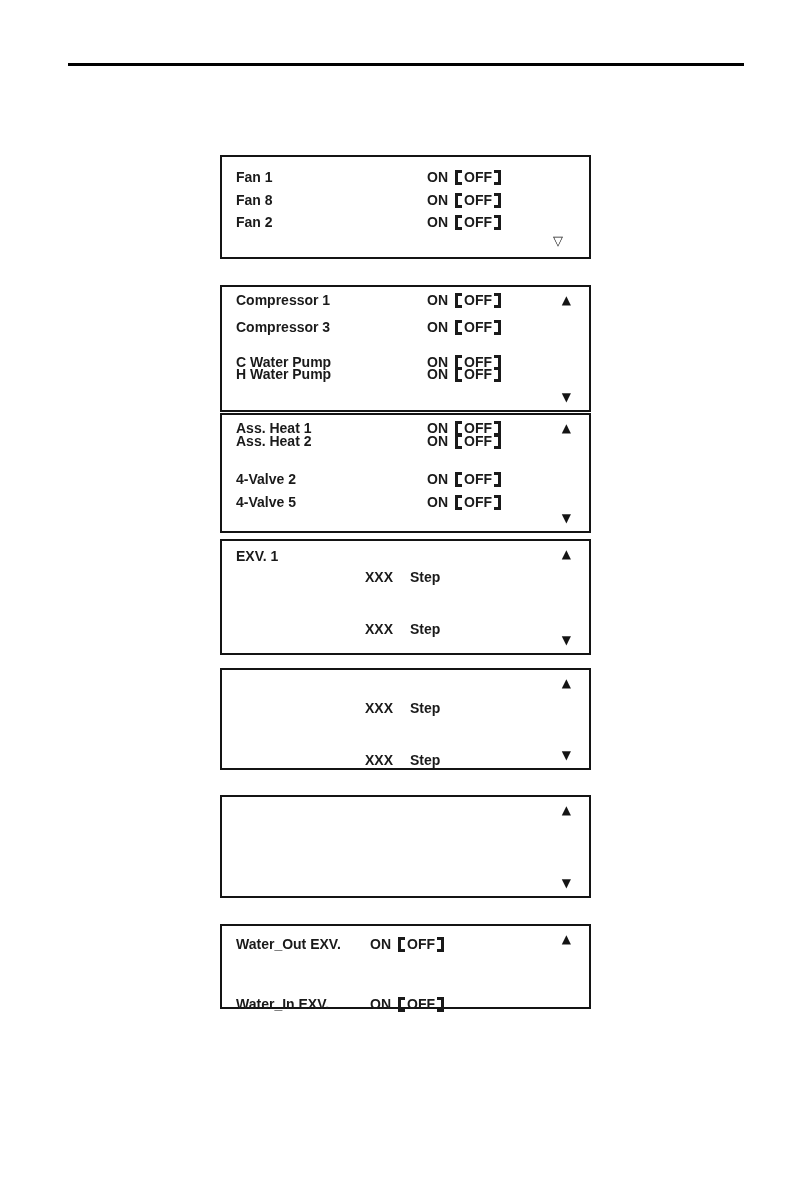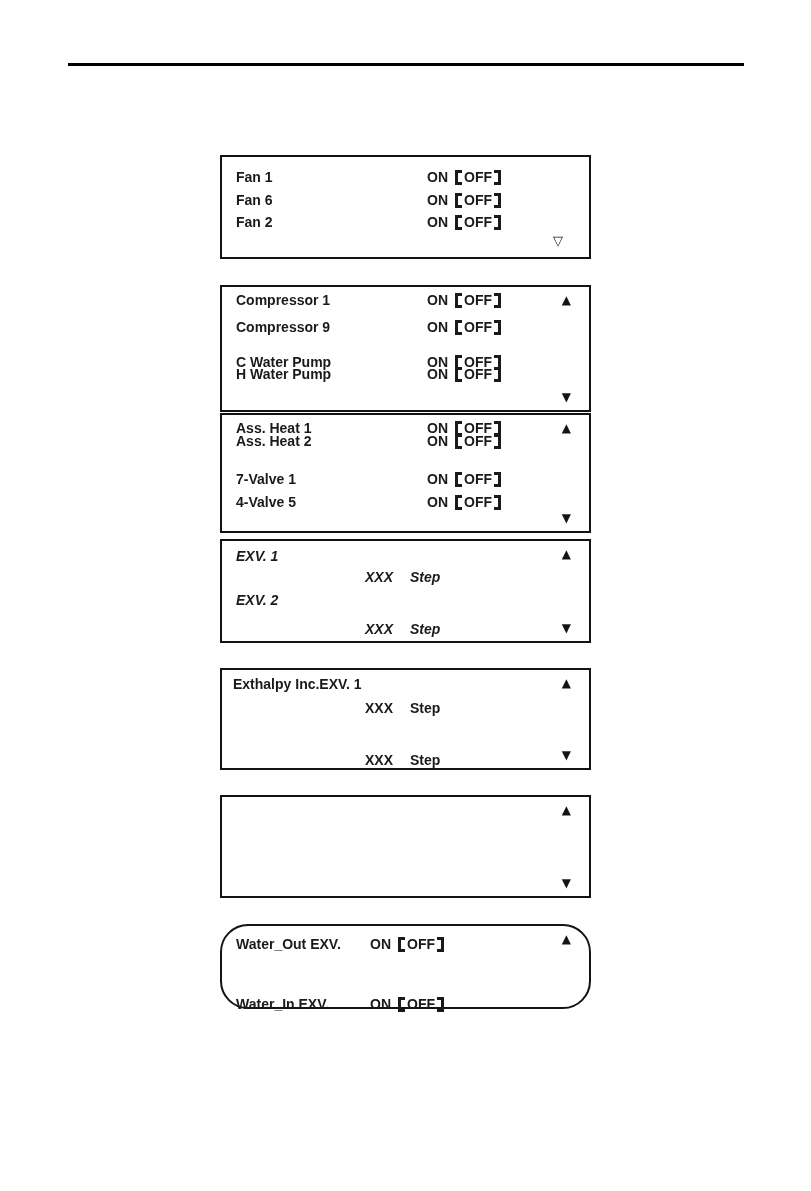--- a/index.html
+++ b/index.html
@@ -10,24 +10,24 @@
   .rule{
     position:absolute;left:68px;top:63px;width:676px;height:3px;background:#000;
   }
   .panel{
     position:absolute;left:220px;width:371px;background:#fff;
     border:2px solid #141414;box-sizing:border-box;
   }
   .p1{top:155px;height:104px;}
   .p2{top:285px;height:127px;text-align:center;}
   .p3{top:413px;height:120px;}
-  .p4{top:539px;height:104px;font-style:italic;}
+  .p4{top:539px;height:116px;}
   .p5{top:668px;height:102px;}
   .p6{top:795px;height:103px;}
-  .p7{top:924px;height:85px;border-radius:28px;}
+  .p7{top:924px;height:85px;}
   .row{
     position:absolute;left:0;right:0;height:20px;line-height:20px;
     font-size:14px;font-weight:bold;white-space:nowrap;color:#1a1a1a;
   }
   .lbl{position:absolute;left:14px;top:0;}
   .p5 .lbl{left:11px;}
   .val{position:absolute;left:205px;top:0;display:flex;align-items:center;height:20px;}
   .p7 .val{left:148px;}
   .qty{position:absolute;left:143px;top:0;}
   .unit{position:absolute;left:188px;top:0;}
@@ -51,21 +51,21 @@
   <div class="row" style="top:10px">
     <span class="lbl">Fan 1</span>
     <span class="val">
         <span>ON</span>
         <span class="brk o"></span>
         <span>OFF</span>
         <span class="brk c"></span>
       </span>
   </div>
   <div class="row" style="top:33px">
-    <span class="lbl">Fan 6</span>
+    <span class="lbl">Fan 8</span>
     <span class="val">
         <span>ON</span>
         <span class="brk o"></span>
         <span>OFF</span>
         <span class="brk c"></span>
       </span>
   </div>
   <div class="row" style="top:55px">
     <span class="lbl">Fan 2</span>
     <span class="val">
@@ -82,21 +82,21 @@
   <div class="row" style="top:3px">
     <span class="lbl">Compressor 1</span>
     <span class="val">
         <span>ON</span>
         <span class="brk o"></span>
         <span>OFF</span>
         <span class="brk c"></span>
       </span>
   </div>
   <div class="row" style="top:30px">
-    <span class="lbl">Compressor 9</span>
+    <span class="lbl">Compressor 3</span>
     <span class="val">
         <span>ON</span>
         <span class="brk o"></span>
         <span>OFF</span>
         <span class="brk c"></span>
       </span>
   </div>
   <div class="row" style="top:65px">
     <span class="lbl">C Water Pump</span>
     <span class="val">
@@ -132,21 +132,21 @@
   <div class="row" style="top:16px">
     <span class="lbl">Ass. Heat 2</span>
     <span class="val">
         <span>ON</span>
         <span class="brk o"></span>
         <span>OFF</span>
         <span class="brk c"></span>
       </span>
   </div>
   <div class="row" style="top:54px">
-    <span class="lbl">7-Valve 1</span>
+    <span class="lbl">4-Valve 2</span>
     <span class="val">
         <span>ON</span>
         <span class="brk o"></span>
         <span>OFF</span>
         <span class="brk c"></span>
       </span>
   </div>
   <div class="row" style="top:77px">
     <span class="lbl">4-Valve 5</span>
     <span class="val">
@@ -161,35 +161,29 @@
 </div>
 
 <div class="panel p4">
   <div class="row" style="top:5px">
     <span class="lbl">EXV. 1</span>
   </div>
   <div class="row" style="top:26px">
     <span class="qty">XXX</span>
     <span class="unit">Step</span>
   </div>
-  <div class="row" style="top:49px">
-    <span class="lbl">EXV. 2</span>
-  </div>
   <div class="row" style="top:78px">
     <span class="qty">XXX</span>
     <span class="unit">Step</span>
   </div>
   <span class="nav up">▲</span>
   <span class="nav down">▼</span>
 </div>
 
 <div class="panel p5">
-  <div class="row" style="top:4px">
-    <span class="lbl">Exthalpy Inc.EXV. 1</span>
-  </div>
   <div class="row" style="top:28px">
     <span class="qty">XXX</span>
     <span class="unit">Step</span>
   </div>
   <div class="row" style="top:80px">
     <span class="qty">XXX</span>
     <span class="unit">Step</span>
   </div>
   <span class="nav up">▲</span>
   <span class="nav down">▼</span>

